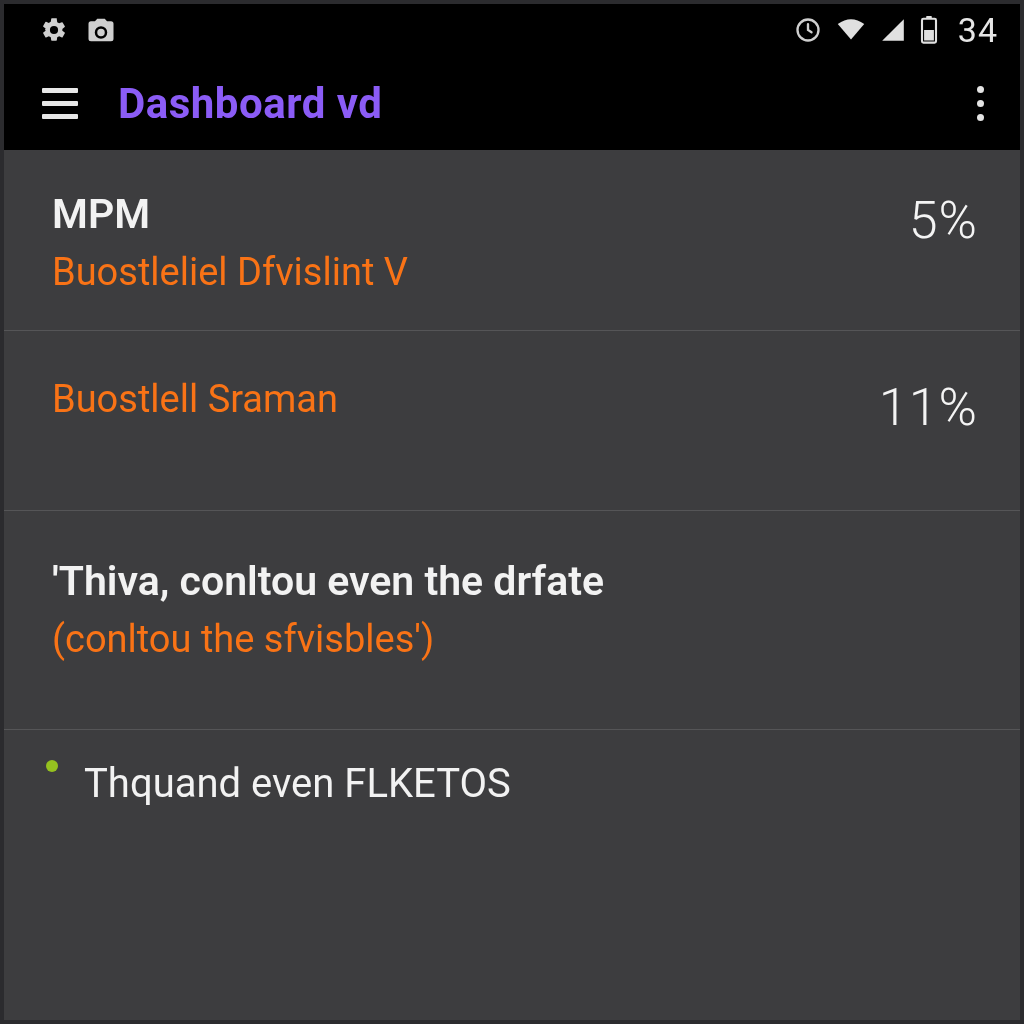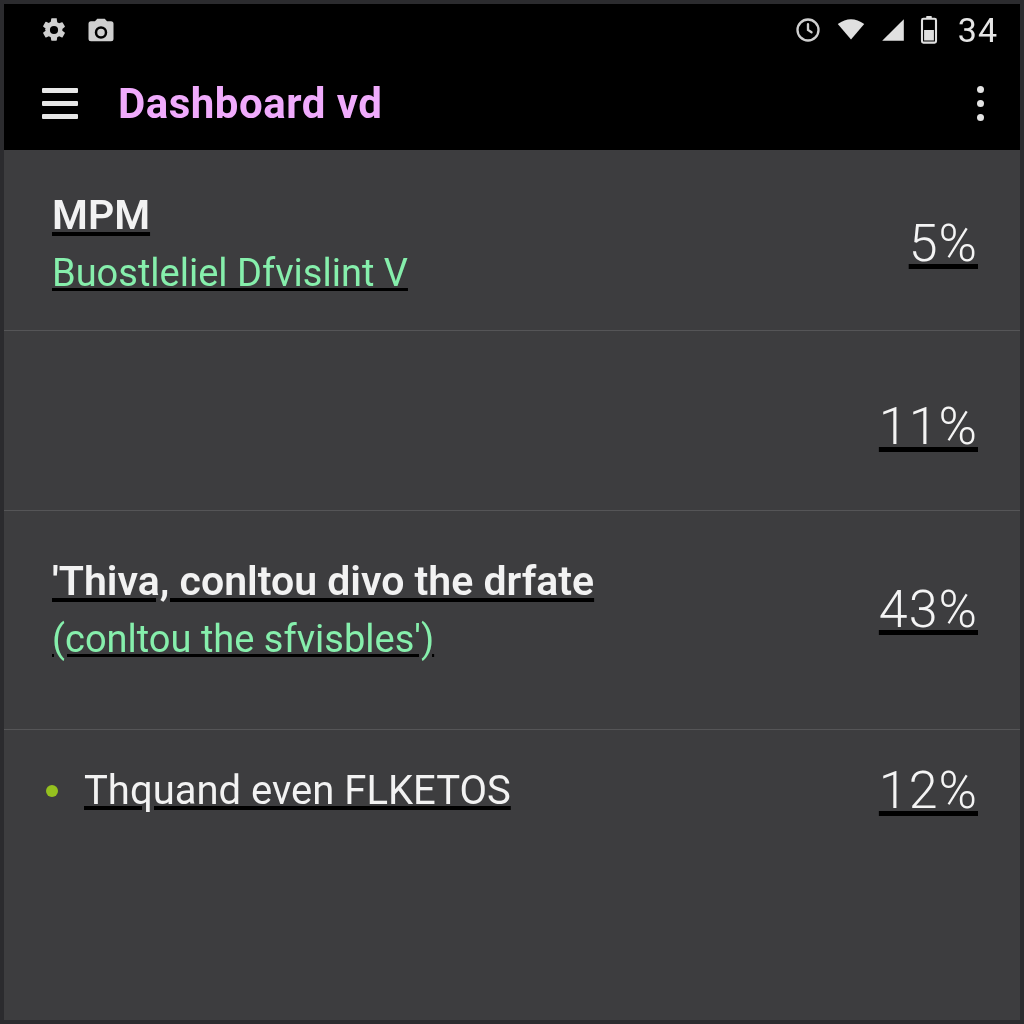--- a/index.html
+++ b/index.html
@@ -4,31 +4,31 @@
   <style>
     * { margin: 0; padding: 0; box-sizing: border-box; }
     html, body { width: 1024px; height: 1024px; overflow: hidden; background: #3d3d3f; font-family: Roboto, "Segoe UI", Arial, sans-serif; }
     .screen { width: 1024px; height: 1024px; display: flex; flex-direction: column; border: 4px solid #2b2b2e; }
 
     .statusbar { height: 52px; background: #000; color: #d8d8d8; display: flex; align-items: center; padding: 0 22px 0 36px; font-size: 28px; }
     .statusbar .left-icons { display: flex; align-items: center; gap: 18px; }
     .statusbar .right-icons { margin-left: auto; display: flex; align-items: center; gap: 14px; }
     .status-num { font-size: 34px; color: #e6e6e6; margin-left: 6px; letter-spacing: 1px; }
 
-    .appbar { height: 94px; background: #000; color: #f0abfc; display: flex; align-items: center; padding: 0 26px 0 38px; }
+    .appbar { height: 94px; background: #000; color: #8b5cf6; display: flex; align-items: center; padding: 0 26px 0 38px; }
     .appbar .title { font-size: 42px; font-weight: 700; margin-left: 40px; letter-spacing: 0.5px; }
     .appbar .overflow { margin-left: auto; display: flex; flex-direction: column; gap: 7px; padding: 10px; cursor: pointer; }
     .appbar .overflow .dot { width: 7px; height: 7px; background: #e4e4e4; border-radius: 50%; }
 
     .list { flex: 1; background: #3d3d3f; display: flex; flex-direction: column; }
-    .row { display: flex; align-items: center; padding: 46px 42px 34px 48px; border-top: 1px solid #555557; min-height: 180px; text-decoration: underline; }
+    .row { display: flex; align-items: flex-start; padding: 46px 42px 34px 48px; border-top: 1px solid #555557; min-height: 180px; }
     .row:first-child { border-top: none; padding-top: 40px; }
     .row .txt { display: flex; flex-direction: column; gap: 12px; flex: 1; min-width: 0; }
     .row .title { color: #f2f2f2; font-size: 41px; font-weight: 600; }
-    .row .subtitle { color: #86efac; font-size: 38px; font-weight: 400; }
+    .row .subtitle { color: #f97316; font-size: 38px; font-weight: 400; }
     .row .value { color: #f4f4f4; font-size: 52px; font-weight: 300; margin-left: 24px; white-space: nowrap; letter-spacing: 1px;}
 
     .row.small { min-height: 120px; padding-top: 30px; padding-bottom: 30px; margin-top: 34px; }
     .bullet { width: 12px; height: 12px; background: #95c11f; border-radius: 50%; margin-right: 26px; margin-left: -6px; }
     .row.small .title { font-weight: 400; font-size: 40px; }
 
     .hamburger { display: flex; flex-direction: column; gap: 8px; cursor: pointer; }
     .hamburger .bar { width: 36px; height: 5px; background: #e8e8e8; border-radius: 1px; }
     .hamburger .bar.top { width: 36px; }
     .hamburger .bar.mid { width: 36px; }
@@ -101,35 +101,34 @@
     <div class="row">
       <div class="txt">
         <div class="title">MPM</div>
         <div class="subtitle">Buostleliel Dfvislint V</div>
       </div>
       <div class="value">5%</div>
     </div>
 
     <div class="row">
       <div class="txt">
+        <div class="subtitle">Buostlell Sraman</div>
       </div>
       <div class="value">11%</div>
     </div>
 
     <div class="row">
       <div class="txt">
-        <div class="title">'Thiva, conltou divo the drfate</div>
+        <div class="title">'Thiva, conltou even the drfate</div>
         <div class="subtitle">(conltou the sfvisbles')</div>
       </div>
-      <div class="value">43%</div>
     </div>
 
     <div class="row small">
       <div class="bullet"></div>
       <div class="txt">
         <div class="title">Thquand even FLKETOS</div>
       </div>
-      <div class="value">12%</div>
     </div>
 
   </div>
 
 </div>
 
 </body></html>

